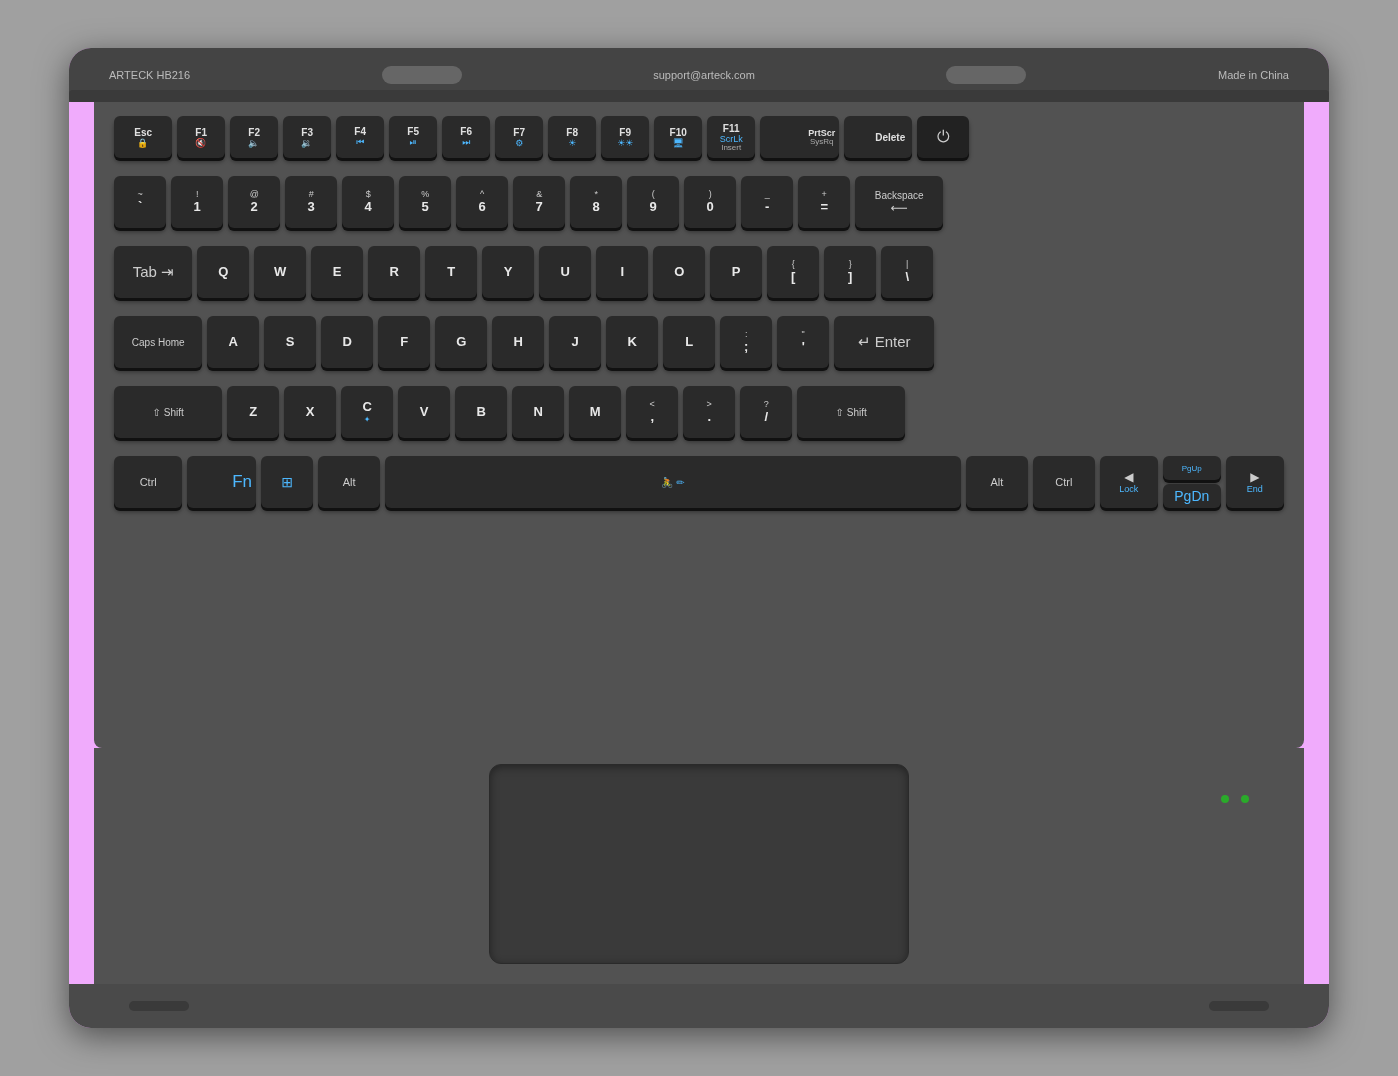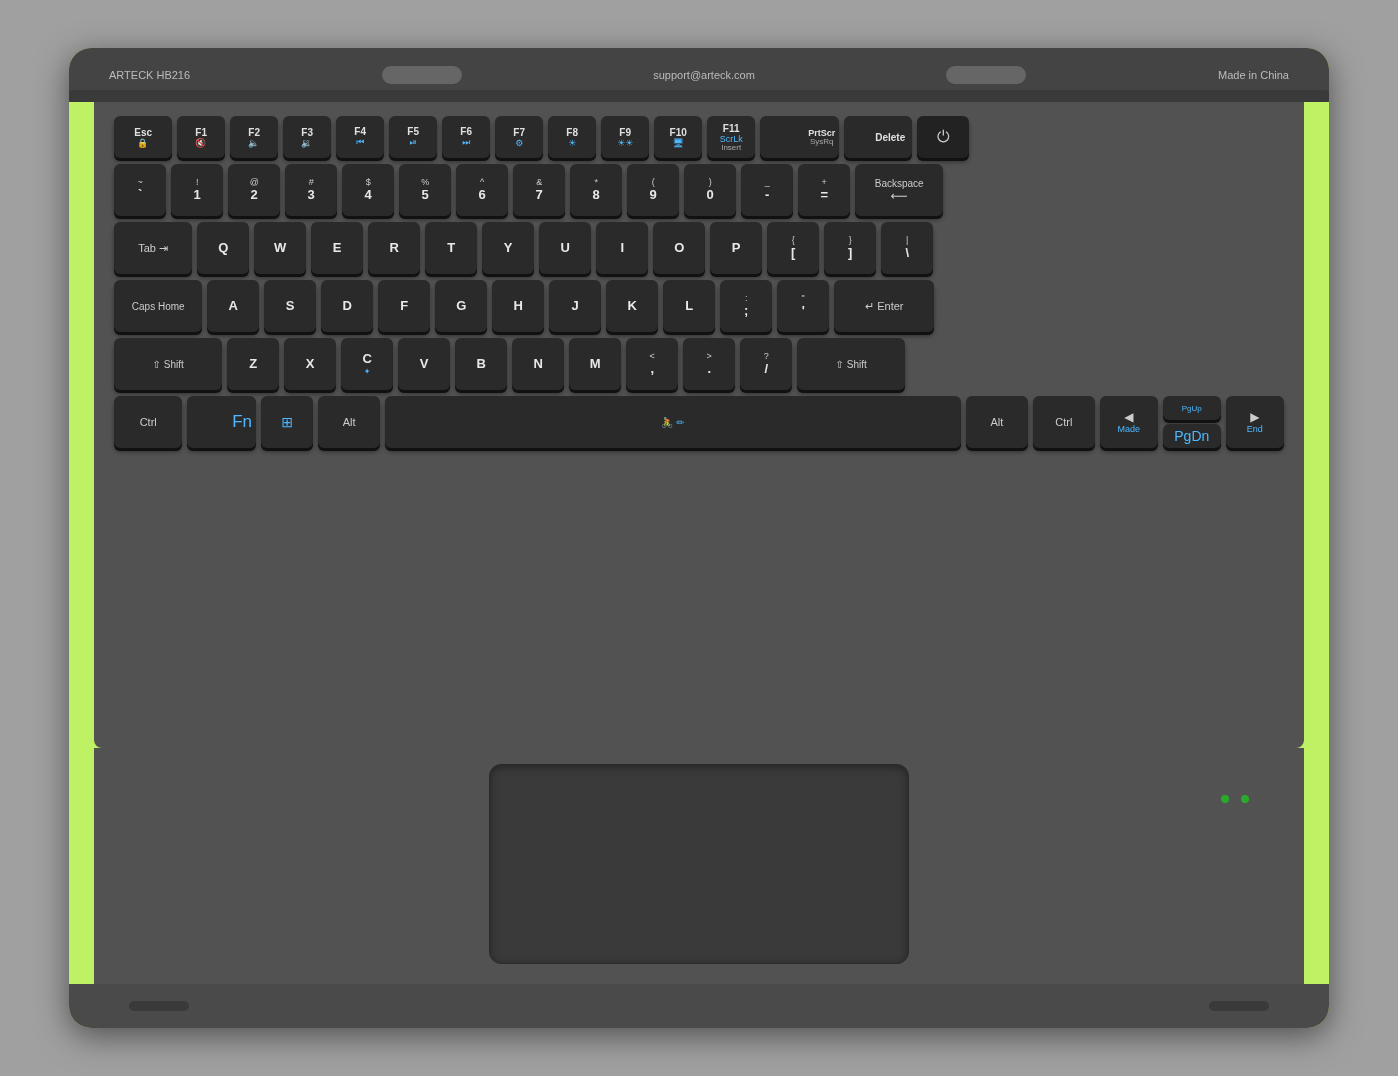--- a/index.html
+++ b/index.html
@@ -8,21 +8,21 @@
       height: 1076px;
       background: #a0a0a0;
       display: flex;
       align-items: center;
       justify-content: center;
       font-family: Arial, sans-serif;
     }
     .keyboard-device {
       width: 1260px;
       height: 980px;
-      background: #bef264;
+      background: #f0abfc;
       border-radius: 22px;
       display: flex;
       flex-direction: column;
       align-items: center;
       padding: 0;
       position: relative;
       box-shadow: 0 8px 32px rgba(0,0,0,0.5);
     }
     
     .top-connector {
@@ -58,21 +58,21 @@
     }
     
     .keyboard-body {
       width: 96%;
       flex: 1;
       background: #525252;
       border-radius: 0 0 8px 8px;
       padding: 14px 20px 0 20px;
       display: flex;
       flex-direction: column;
-      gap: 6px;
+      gap: 18px;
     }
     
     .key-row {
       display: flex;
       gap: 5px;
       align-items: center;
     }
     .key {
       background: #2a2a2a;
       border-radius: 6px;
@@ -337,21 +337,21 @@
         <span class="main-label">=</span>
       </div>
       <div class="key backspace">
         <span style="font-size:10px;color:#ccc;">Backspace</span>
         <span style="font-size:12px;color:#ccc;">⟵</span>
       </div>
     </div>
 
     <div class="key-row">
       <div class="key tab">
-        <span style="font-size:11px;color:#ccc;">Tab ⇥</span>
+        <span style="font-size:15px;color:#ccc;">Tab ⇥</span>
       </div>
       <div class="key">
           <span class="main-label">Q</span>
         </div>
       <div class="key">
           <span class="main-label">W</span>
         </div>
       <div class="key">
           <span class="main-label">E</span>
         </div>
@@ -423,21 +423,21 @@
         </div>
       <div class="key">
         <span class="top-label">:</span>
         <span class="main-label">;</span>
       </div>
       <div class="key">
         <span class="top-label">"</span>
         <span class="main-label">'</span>
       </div>
       <div class="key enter" style="min-width:100px;">
-        <span style="font-size:11px;color:#ccc;">↵ Enter</span>
+        <span style="font-size:15px;color:#ccc;">↵ Enter</span>
       </div>
     </div>
 
     <div class="key-row">
       <div class="key shift-l">
         <span style="font-size:10px;color:#ccc;">⇧ Shift</span>
       </div>
       <div class="key">
           <span class="main-label">Z</span>
         </div>
@@ -495,21 +495,21 @@
       </div>
       <div class="key alt-r">
         <span style="font-size:11px;color:#ccc;">Alt</span>
       </div>
       <div class="key ctrl-r">
         <span style="font-size:11px;color:#ccc;">Ctrl</span>
       </div>
 
       <div class="key home-arr">
         <span style="font-size:12px;color:#ccc;">◀</span>
-        <span style="font-size:9px;color:#4db8ff;">Made</span>
+        <span style="font-size:9px;color:#4db8ff;">Lock</span>
       </div>
       <div class="pgup-pgdn">
         <div class="key pgup">
           <span style="font-size:8px;color:#4db8ff;">PgUp</span>
         </div>
         <div class="key pgdn">
           <span style="font-size:14px;color:#4db8ff;">PgDn</span>
         </div>
       </div>
       <div class="key end-arr">

